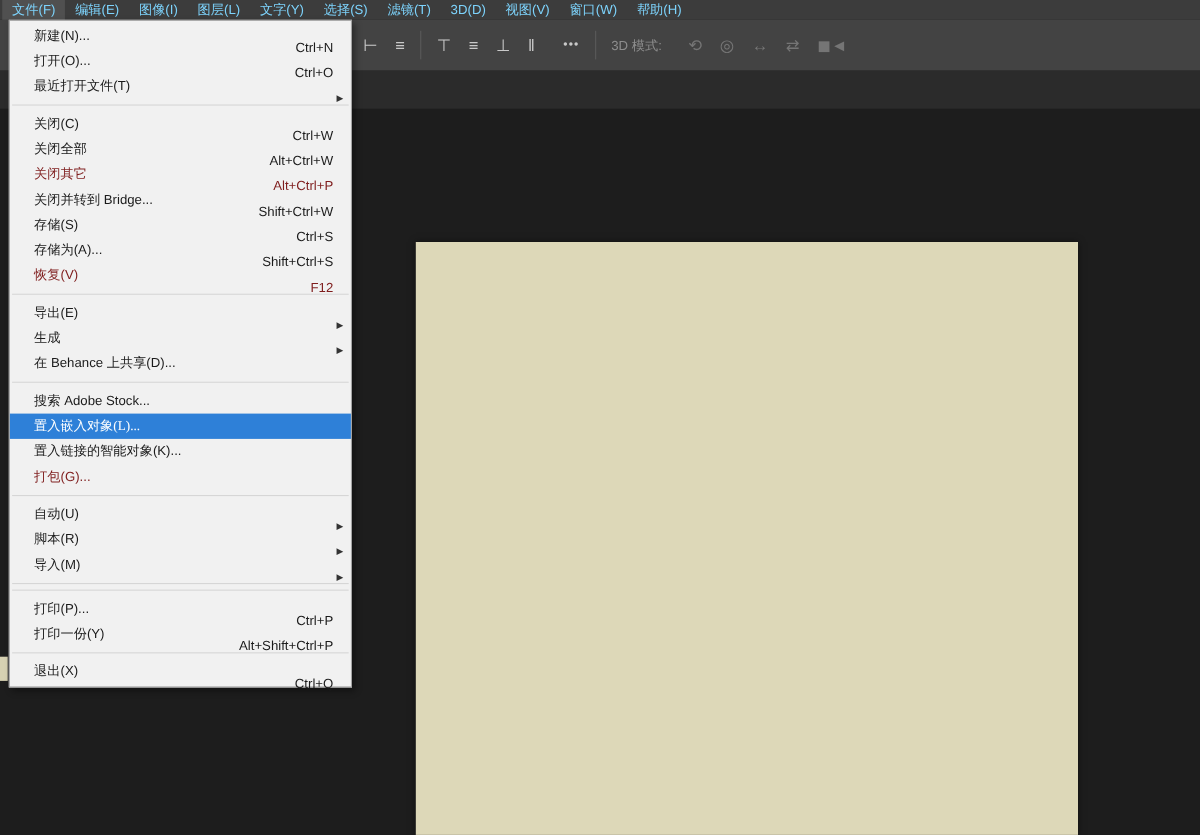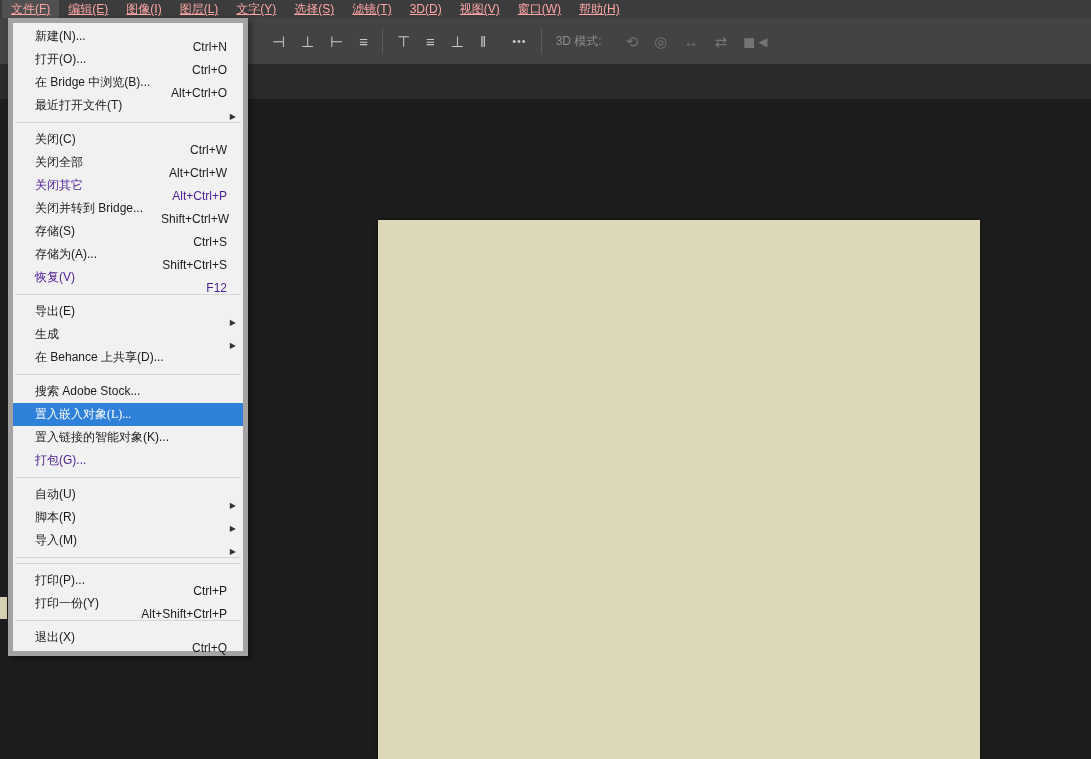--- a/index.html
+++ b/index.html
@@ -4,21 +4,21 @@
 <style>
   * { margin:0; padding:0; box-sizing:border-box; }
   html,body { width:1091px; height:759px; overflow:hidden; background:#1d1d1d;
               font-family:"Liberation Sans","DejaVu Sans",sans-serif; }
   .screen { position:relative; width:1091px; height:759px; overflow:hidden; }
 
   
   .menubar { position:absolute; left:0; top:0; width:100%; height:18px;
              background:var(--menubar-bg,#3c3c3c); display:flex; align-items:stretch;
              padding-left:2px; z-index:5; }
-  .mb-item { color:#fca5a5; font-size:12px; line-height:18px; padding:0 9px; cursor:default;text-decoration:underline; }
+  .mb-item { color:#7dd3fc; font-size:12px; line-height:18px; padding:0 9px; cursor:default; }
   .mb-item.active { background:#505050; }
 
   
   .optionsbar { position:absolute; left:0; top:18px; width:100%; height:46px;
                 background:var(--optionsbar-bg,#434343); display:flex; align-items:center;
                 padding-left:272px; z-index:1; }
   .ob-group { display:flex; align-items:center; gap:16px; }
   .ob-icon { color:#c9c9c9; font-size:15px; line-height:15px; cursor:default; }
   .ob-icon.dim { color:#757575; }
   .ob-sep { width:1px; height:26px; background:#5a5a5a; margin:0 14px; }
@@ -34,30 +34,30 @@
   .canvas { position:absolute; left:0; top:99px; width:100%; height:660px;
             background:var(--canvas-bg,#1d1d1d); }
   .document { position:absolute; left:378px; top:121px; width:602px; height:539px;
               background:var(--document-bg,#ddd8b8); box-shadow:0 0 6px rgba(0,0,0,.5); }
 
   
   .tools-sliver { position:absolute; left:0; top:597px; width:7px; height:22px;
                   background:#d6d1b2; z-index:2; }
 
   
-  .filemenu { position:absolute; left:8px; top:18px; width:240px;
-              background:var(--dropdown-bg,#f1f1f1); border:5px solid #a3a3a3;
+  .filemenu { position:absolute; left:8px; top:18px; width:312px;
+              background:var(--dropdown-bg,#f1f1f1); border:1px solid #a3a3a3;
               box-shadow:3px 3px 6px rgba(0,0,0,.4); padding:2px 0; z-index:10; }
   .menu-item { display:flex; justify-content:space-between; align-items:center;
                height:23px; font-size:12px; color:#1b1b1b;
                padding:0 16px 0 22px; cursor:default; white-space:nowrap; }
   .menu-item .mi-label { flex:0 0 auto; }
   .menu-item .mi-right { flex:0 0 auto; margin-left:18px;margin-top:21px; }
   .menu-item .mi-arrow { font-size:8px; color:#333; margin-right:-9px; }
-  .menu-item.disabled { color:#4c1d95; }
+  .menu-item.disabled { color:#7f1d1d; }
   .menu-item.highlighted { background:var(--menu-highlight,#2e80d8); color:#ffffff;font-family:Liberation Serif, serif; }
   .menu-sep { height:1px; background:#d6d6d6; margin:5px 2px; }
 </style>
 </head>
 <body>
 
 <div class="screen">
 
   <div class="menubar">
       <div class="mb-item active">文件(F)</div>
@@ -110,24 +110,20 @@
   <div class="filemenu">
       <div class="menu-item">
         <span class="mi-label">新建(N)...</span>
         <span class="mi-right">Ctrl+N</span>
       </div>
       <div class="menu-item">
         <span class="mi-label">打开(O)...</span>
         <span class="mi-right">Ctrl+O</span>
       </div>
       <div class="menu-item">
-        <span class="mi-label">在 Bridge 中浏览(B)...</span>
-        <span class="mi-right">Alt+Ctrl+O</span>
-      </div>
-      <div class="menu-item">
         <span class="mi-label">最近打开文件(T)</span>
         <span class="mi-right mi-arrow">▶</span>
       </div>
       <div class="menu-sep"></div>
       <div class="menu-item">
         <span class="mi-label">关闭(C)</span>
         <span class="mi-right">Ctrl+W</span>
       </div>
       <div class="menu-item">
         <span class="mi-label">关闭全部</span>

